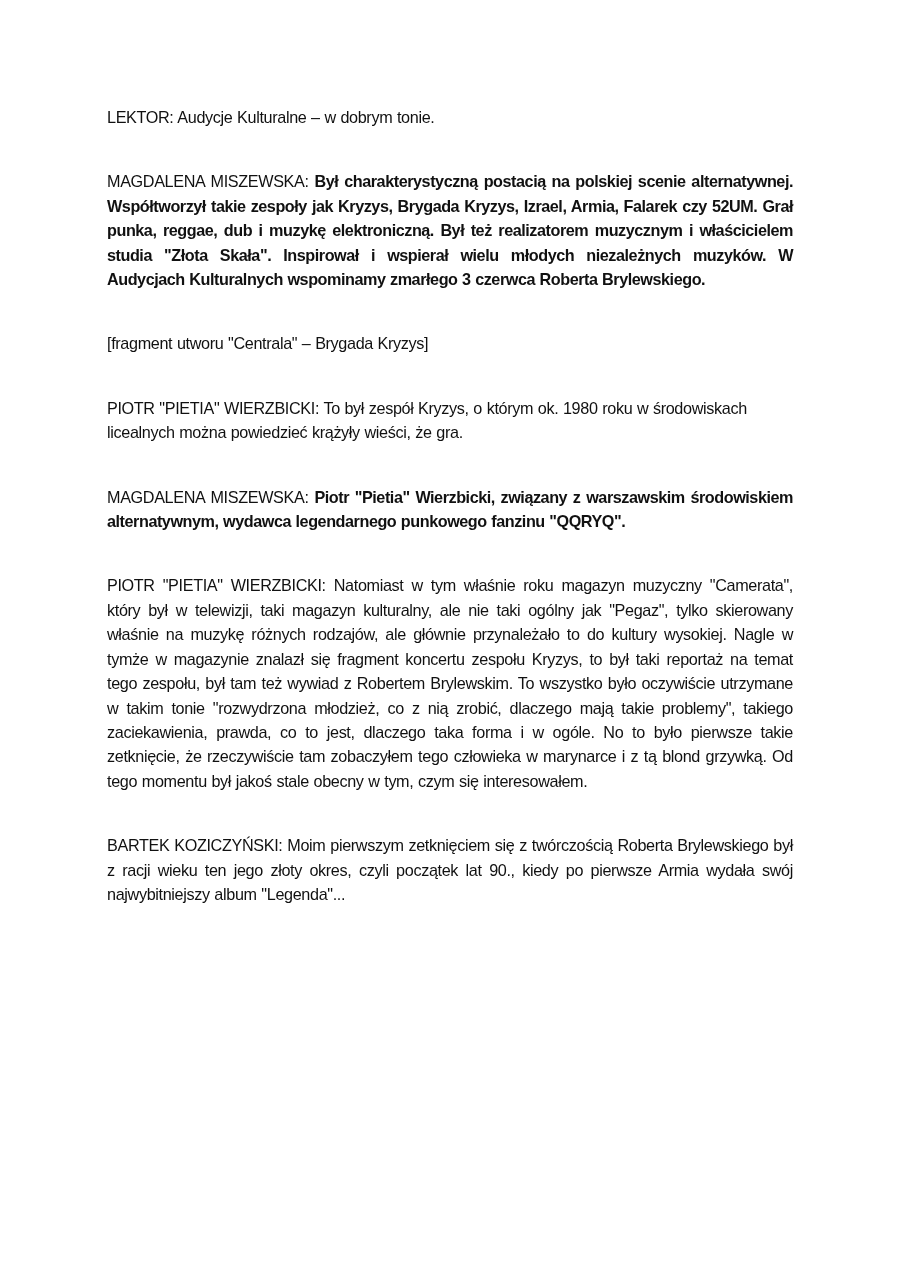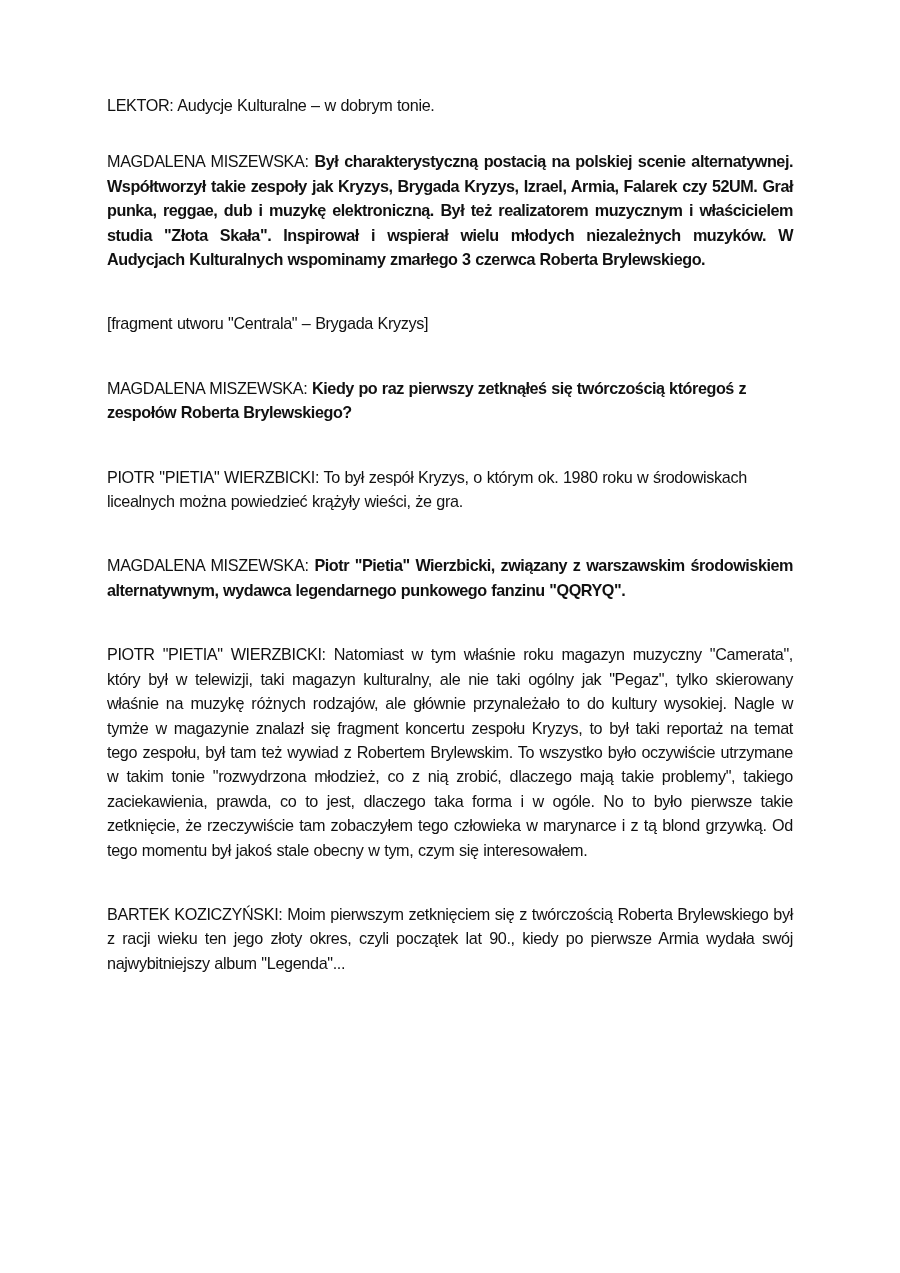--- a/index.html
+++ b/index.html
@@ -11,41 +11,41 @@
     width: 900px;
     height: 1273px;
     position: relative;
     overflow: hidden;
     font-family: "Liberation Sans", sans-serif;
     color: #111111;
   }
   .page {
     position: absolute;
     left: 107px;
-    top: 93px;
+    top: 105px;
     width: 686px;
   }
   .para {
     font-size: 16.2px;
     line-height: 24.4px;
     text-align: justify;
     margin: 0;
     letter-spacing: -0.35px;
     word-spacing: 0.5px;
   }
   .para.left { text-align: left; }
   .speaker {
     font-weight: normal;
   }
   .bold {
     font-weight: bold;
     letter-spacing: -0.45px;
   }
   .p1 { margin-top: 0; }
-  .p2 { margin-top: 32px; }
+  .p2 { margin-top: 40px; }
   .p3 { margin-top: 40px; }
   .p4 { margin-top: 40px; }
   .p5 { margin-top: 40px; }
   .p6 { margin-top: 40px; }
   .p7 { margin-top: 40px; }
   .p8 { margin-top: 40px; }
   .p9 { margin-top: 40px; }
 </style>
 </head>
 <body>
@@ -59,24 +59,20 @@
 
   <p class="para p2">
     <span class="speaker">MAGDALENA MISZEWSKA:</span>
     <span class="utterance bold">Był charakterystyczną postacią na polskiej scenie alternatywnej. Współtworzył takie zespoły jak Kryzys, Brygada Kryzys, Izrael, Armia, Falarek czy 52UM. Grał punka, reggae, dub i muzykę elektroniczną. Był też realizatorem muzycznym i właścicielem studia "Złota Skała". Inspirował i wspierał wielu młodych niezależnych muzyków. W Audycjach Kulturalnych wspominamy zmarłego 3 czerwca Roberta Brylewskiego.</span>
   </p>
 
   <p class="para left p3">
     <span class="utterance">[fragment utworu "Centrala" – Brygada Kryzys]</span>
   </p>
 
-  <p class="para left p4">
-    <span class="speaker">MAGDALENA MISZEWSKA:</span>
-    <span class="utterance bold">Kiedy po raz pierwszy zetknąłeś się twórczością któregoś z zespołów Roberta Brylewskiego?</span>
-  </p>
 
   <p class="para left p5">
     <span class="speaker">PIOTR "PIETIA" WIERZBICKI:</span>
     <span class="utterance">To był zespół Kryzys, o którym ok. 1980 roku w środowiskach licealnych można powiedzieć krążyły wieści, że gra.</span>
   </p>
 
   <p class="para p6">
     <span class="speaker">MAGDALENA MISZEWSKA:</span>
     <span class="utterance bold">Piotr "Pietia" Wierzbicki, związany z warszawskim środowiskiem alternatywnym, wydawca legendarnego punkowego fanzinu "QQRYQ".</span>
   </p>

